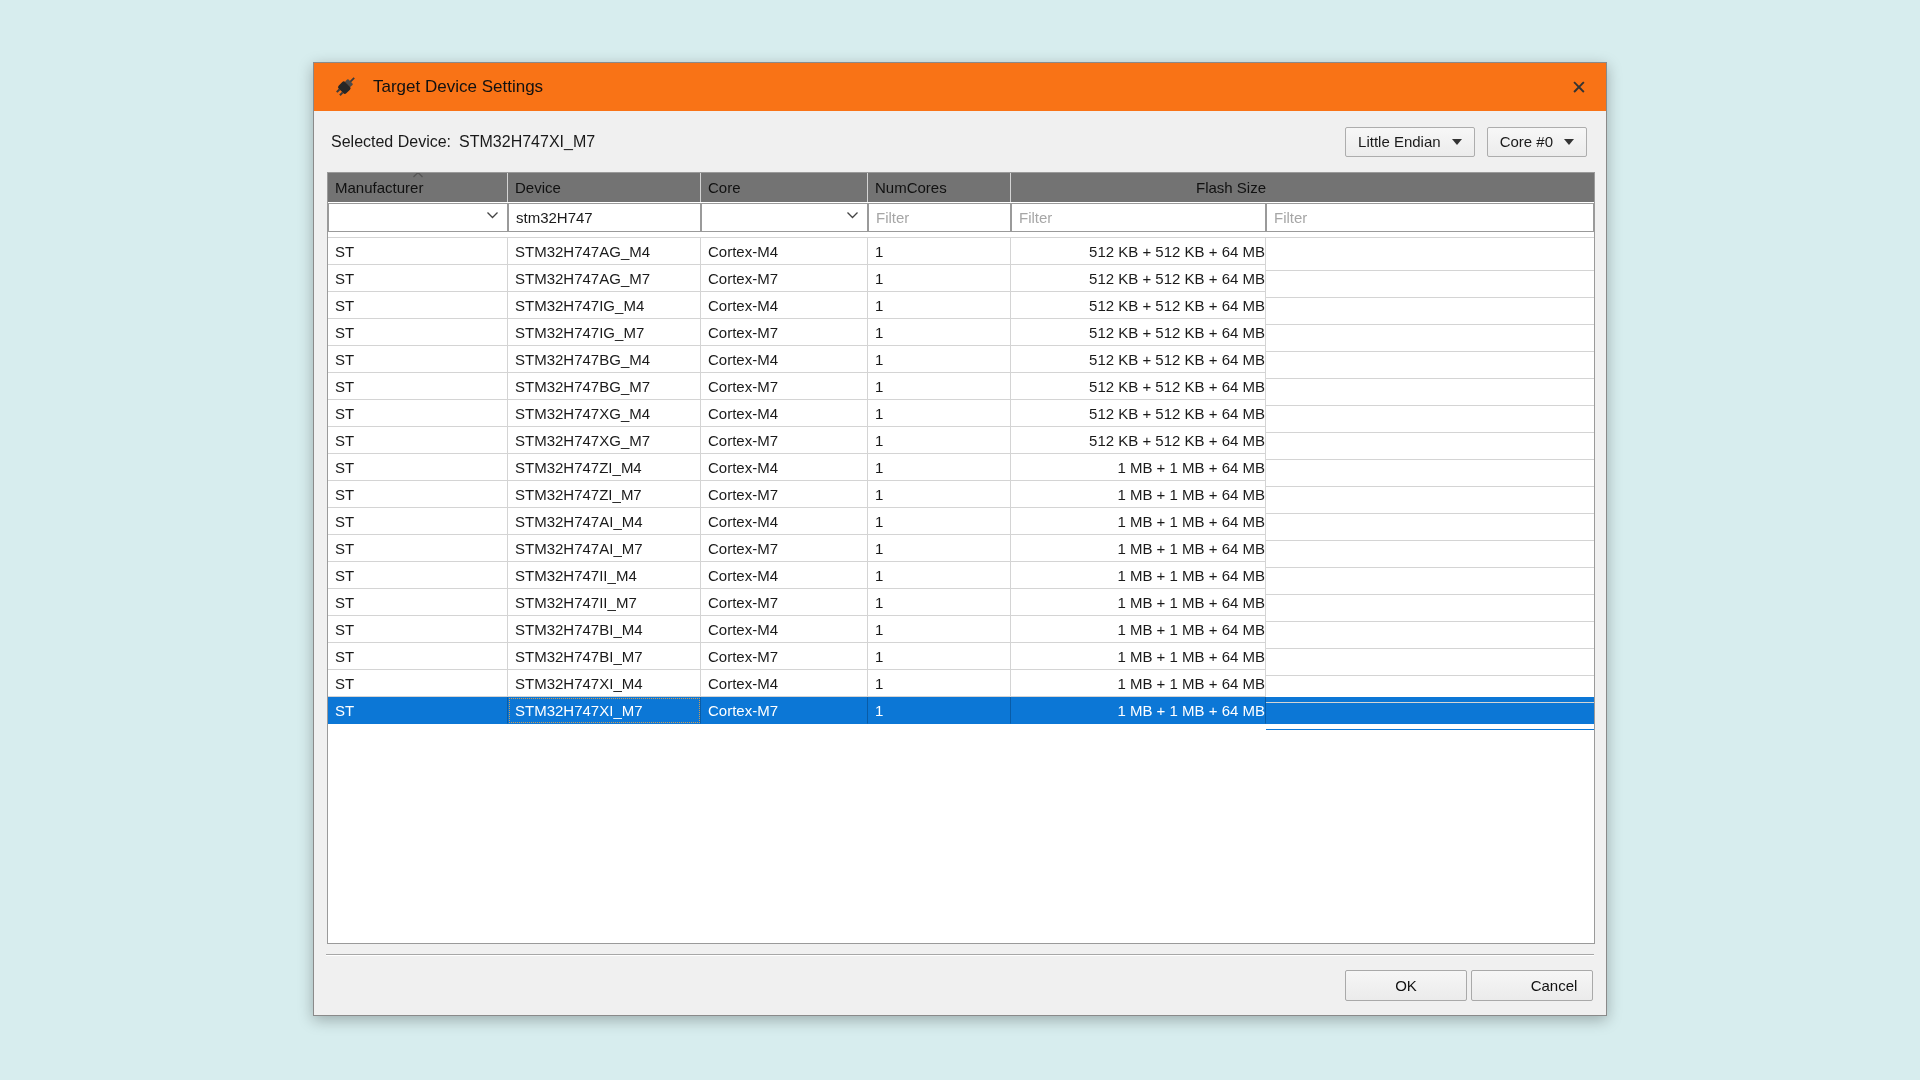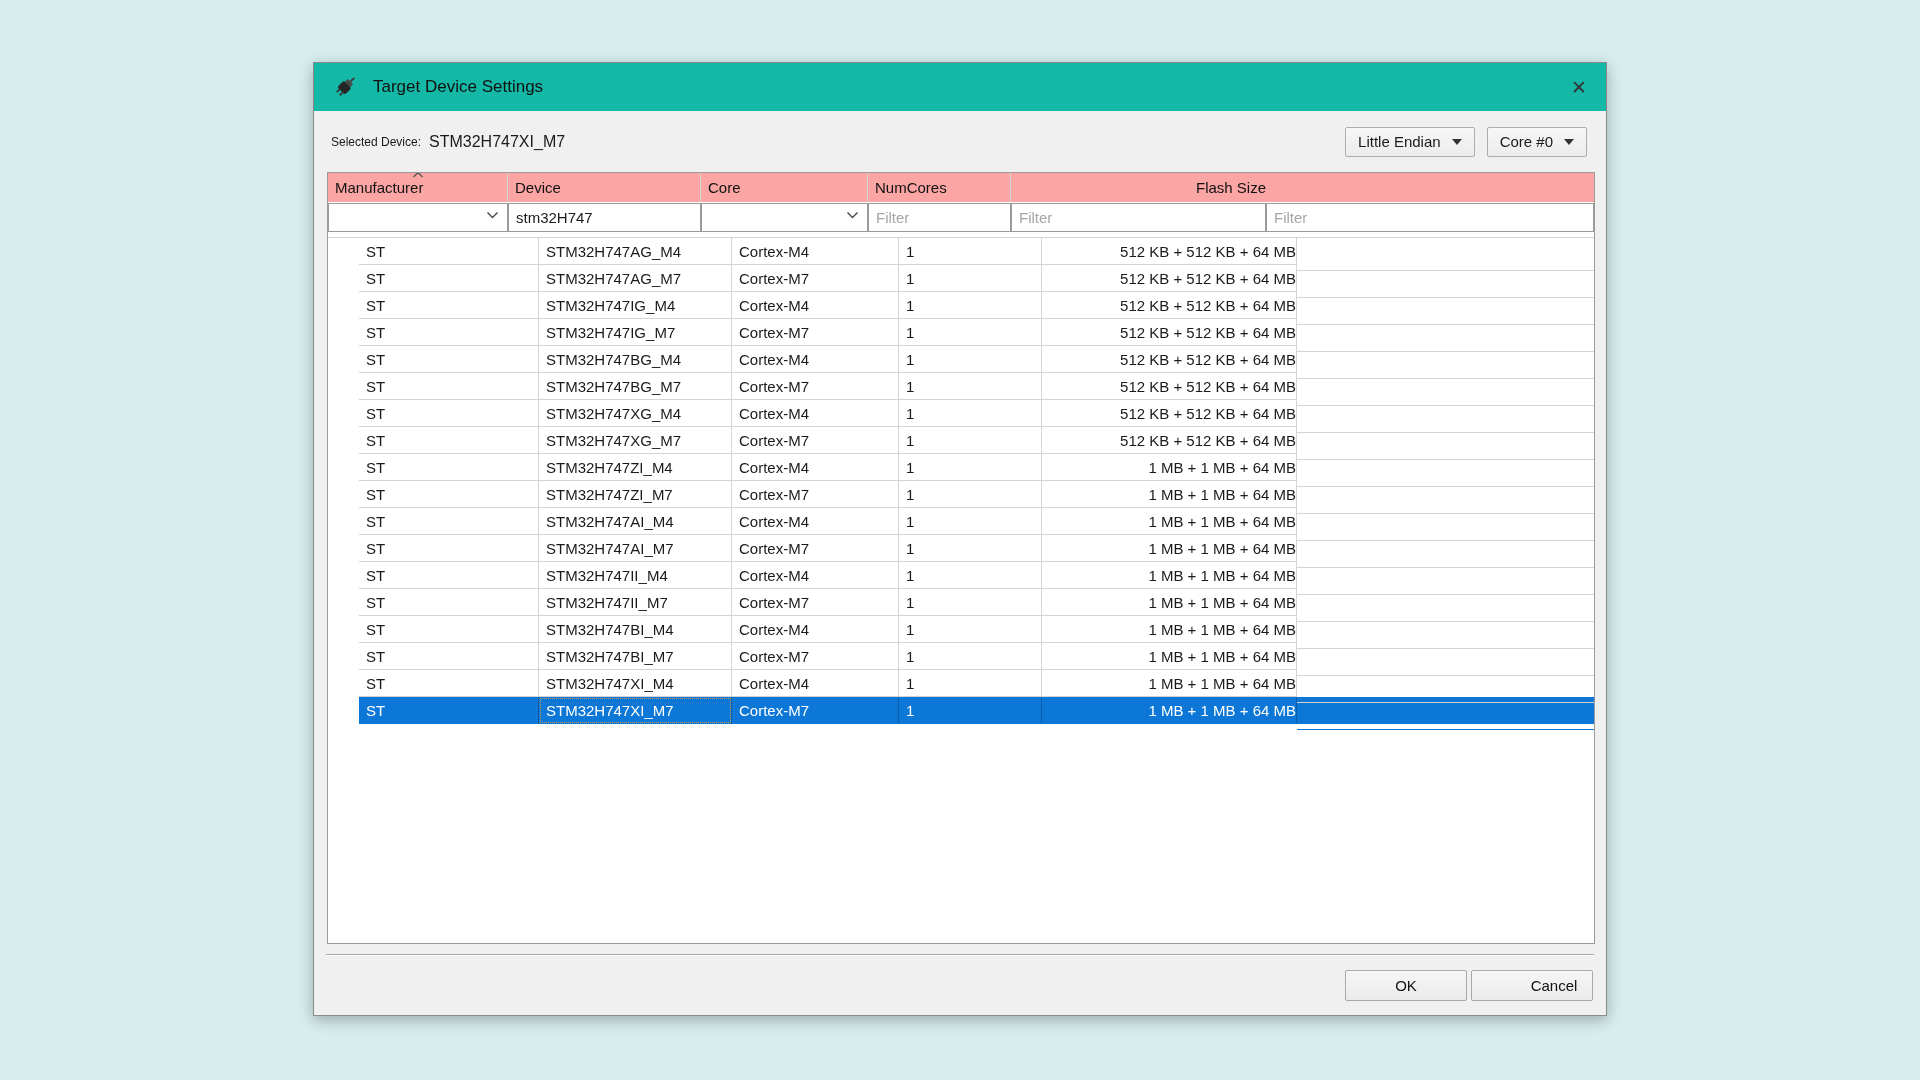--- a/index.html
+++ b/index.html
@@ -15,37 +15,37 @@
   .dialog {
     position:absolute; left:313px; top:62px; width:1294px; height:954px;
     background:#f0f0f0;
     border:1px solid #8a8a8a;
     box-shadow:0 4px 14px rgba(0,0,0,.28);
   }
 
   
   .titlebar {
     position:absolute; left:0; top:0; right:0; height:48px;
-    background:#14b8a6;
+    background:#f97316;
     display:flex; align-items:center;
   }
   .title-icon { margin-left:17px; width:28px; height:28px; flex:0 0 auto; }
   .title-text { margin-left:14px; font-size:17px; color:#111; }
   .close-btn {
     position:absolute; right:10px; top:8px; width:34px; height:32px;
     display:flex; align-items:center; justify-content:center;
     font-size:19px; color:#333; cursor:default;
   }
 
   
   .strip {
     position:absolute; left:0; top:48px; right:0; height:61px;
     display:flex; align-items:center;
   }
-  .sel-label { margin-left:17px; font-size:12px; }
+  .sel-label { margin-left:17px; font-size:16px; }
   .sel-value { margin-left:8px; font-size:16px; }
   .strip-spacer { flex:1; }
   .dropdown {
     height:30px; border:1px solid #adadad; border-radius:2px;
     background:linear-gradient(#f7f7f7,#ececec);
     display:flex; align-items:center; padding:0 12px;
     font-size:15px; margin-right:12px; cursor:default;text-align:center;
   }
   .dropdown:last-child { margin-right:19px; }
   .dd-caret {
@@ -53,21 +53,21 @@
     border-left:5px solid transparent; border-right:5px solid transparent;
     border-top:6px solid #343434;
   }
 
   
   .table {
     position:absolute; left:13px; top:109px; width:1268px; height:772px;
     background:#ffffff; border:1px solid #9a9a9a;
     display:flex; flex-direction:column; overflow:hidden;
   }
-  .hrow { display:flex; height:29px; flex:0 0 auto; position:relative; background:#fca5a5; }
+  .hrow { display:flex; height:29px; flex:0 0 auto; position:relative; background:#737373; }
   .hcell {
     font-size:15px; color:#111; padding-left:7px;
     display:flex; align-items:center;
     border-right:1px solid #d4d4d4; position:relative;
   }
   .hcell:last-child { border-right:none; }
   .sort-caret { position:absolute; top:-2px; left:50%; transform:translateX(-50%); }
 
   .frow { display:flex; height:31px; flex:0 0 auto; }
   .fcell { position:relative; }
@@ -75,21 +75,21 @@
     width:100%; height:29px; margin-top:1px;
     border:1px solid #9a9a9a; background:#fff;
     font-family:inherit; font-size:15px; color:#1a1a1a;
     padding:0 24px 0 7px; outline:none; display:block;
   }
   .finput { }
   .finput::placeholder { color:#a6a6a6; opacity:1; }
   .combo-caret { position:absolute; right:9px; top:9px; pointer-events:none; }
 
   .tbody-gap { height:4px; flex:0 0 auto; background:#fff; }
-  .tbody { flex:1; overflow:hidden; border-top:1px solid #d4d4d4;padding-left:31px; }
+  .tbody { flex:1; overflow:hidden; border-top:1px solid #d4d4d4; }
   .trow { display:flex; height:27px; background:#fff; }
   .cell {
     font-size:15px; padding-left:7px; display:flex; align-items:center;
     border-right:1px solid #d4d4d4; border-bottom:1px solid #d4d4d4;
     white-space:nowrap; overflow:hidden;
   }
   .cell:last-child { border-right:none;margin-top:32px; }
   .trow.selected { background:#0c77d6; }
   .trow.selected .cell { color:#ffffff; border-bottom-color:#0c77d6; border-right-color:rgba(0,0,0,.22); }
   .trow.selected .c1 { outline:1px dotted #cf9d54; outline-offset:-2px; }

